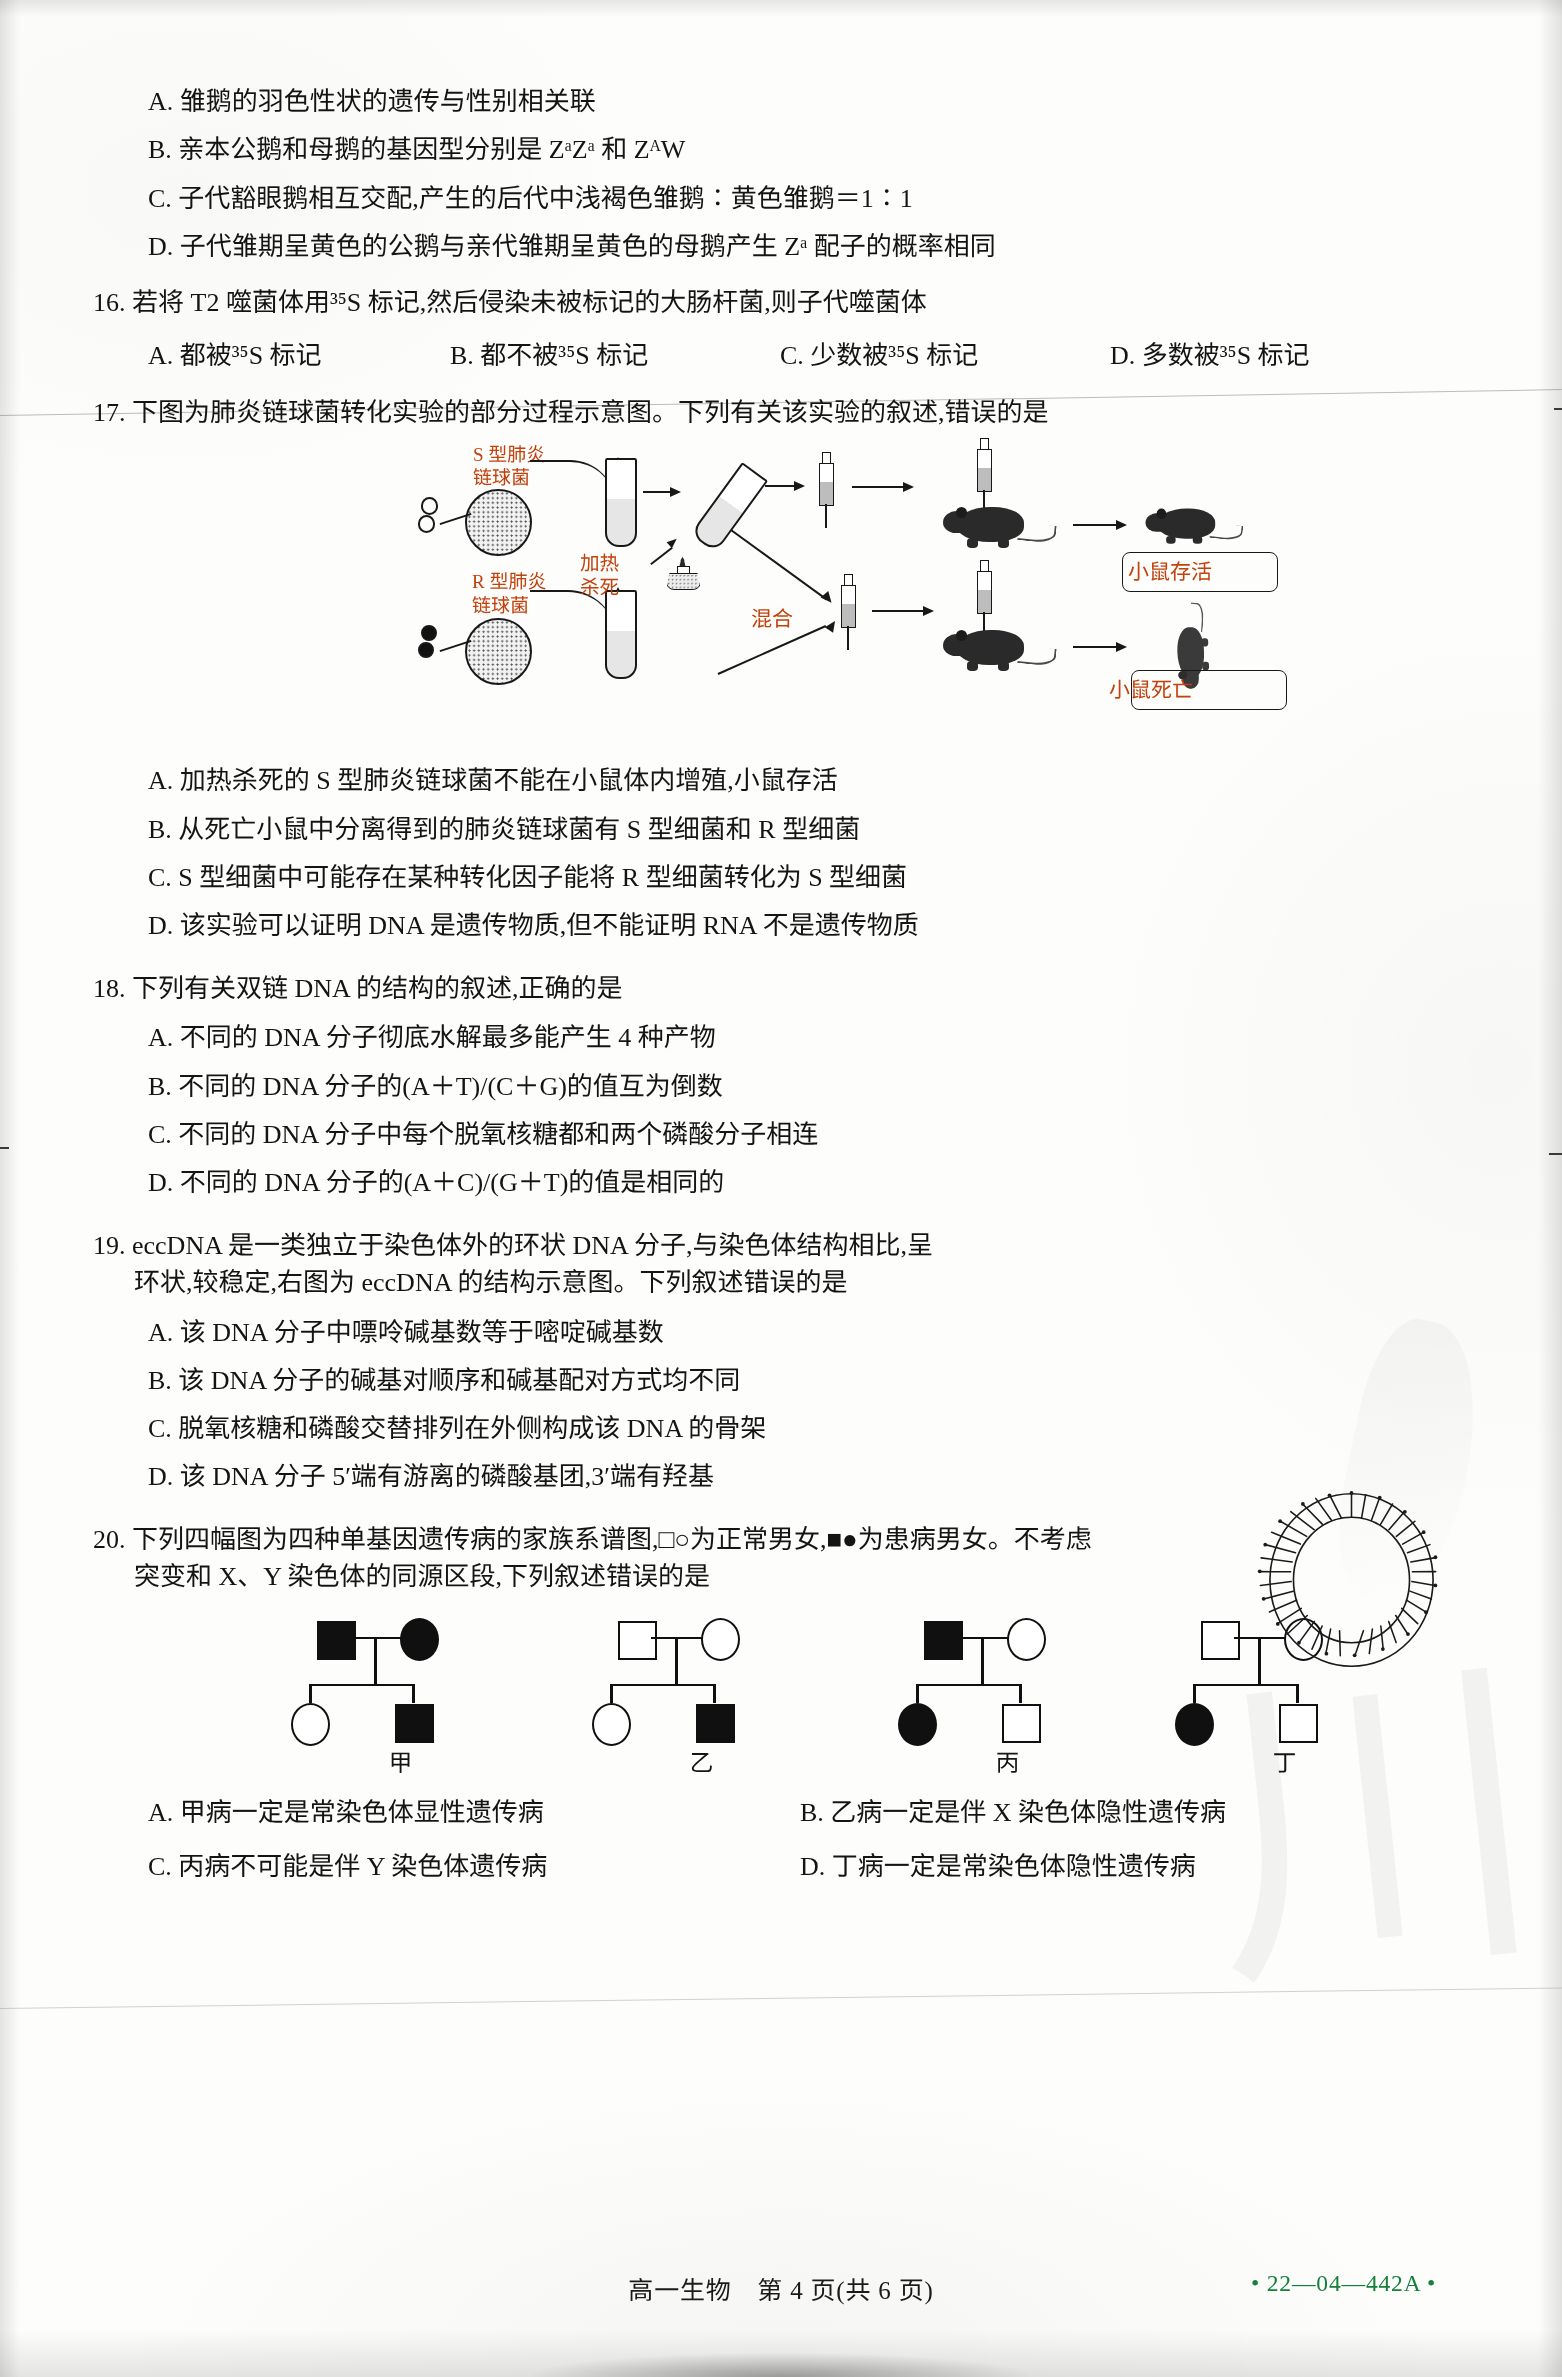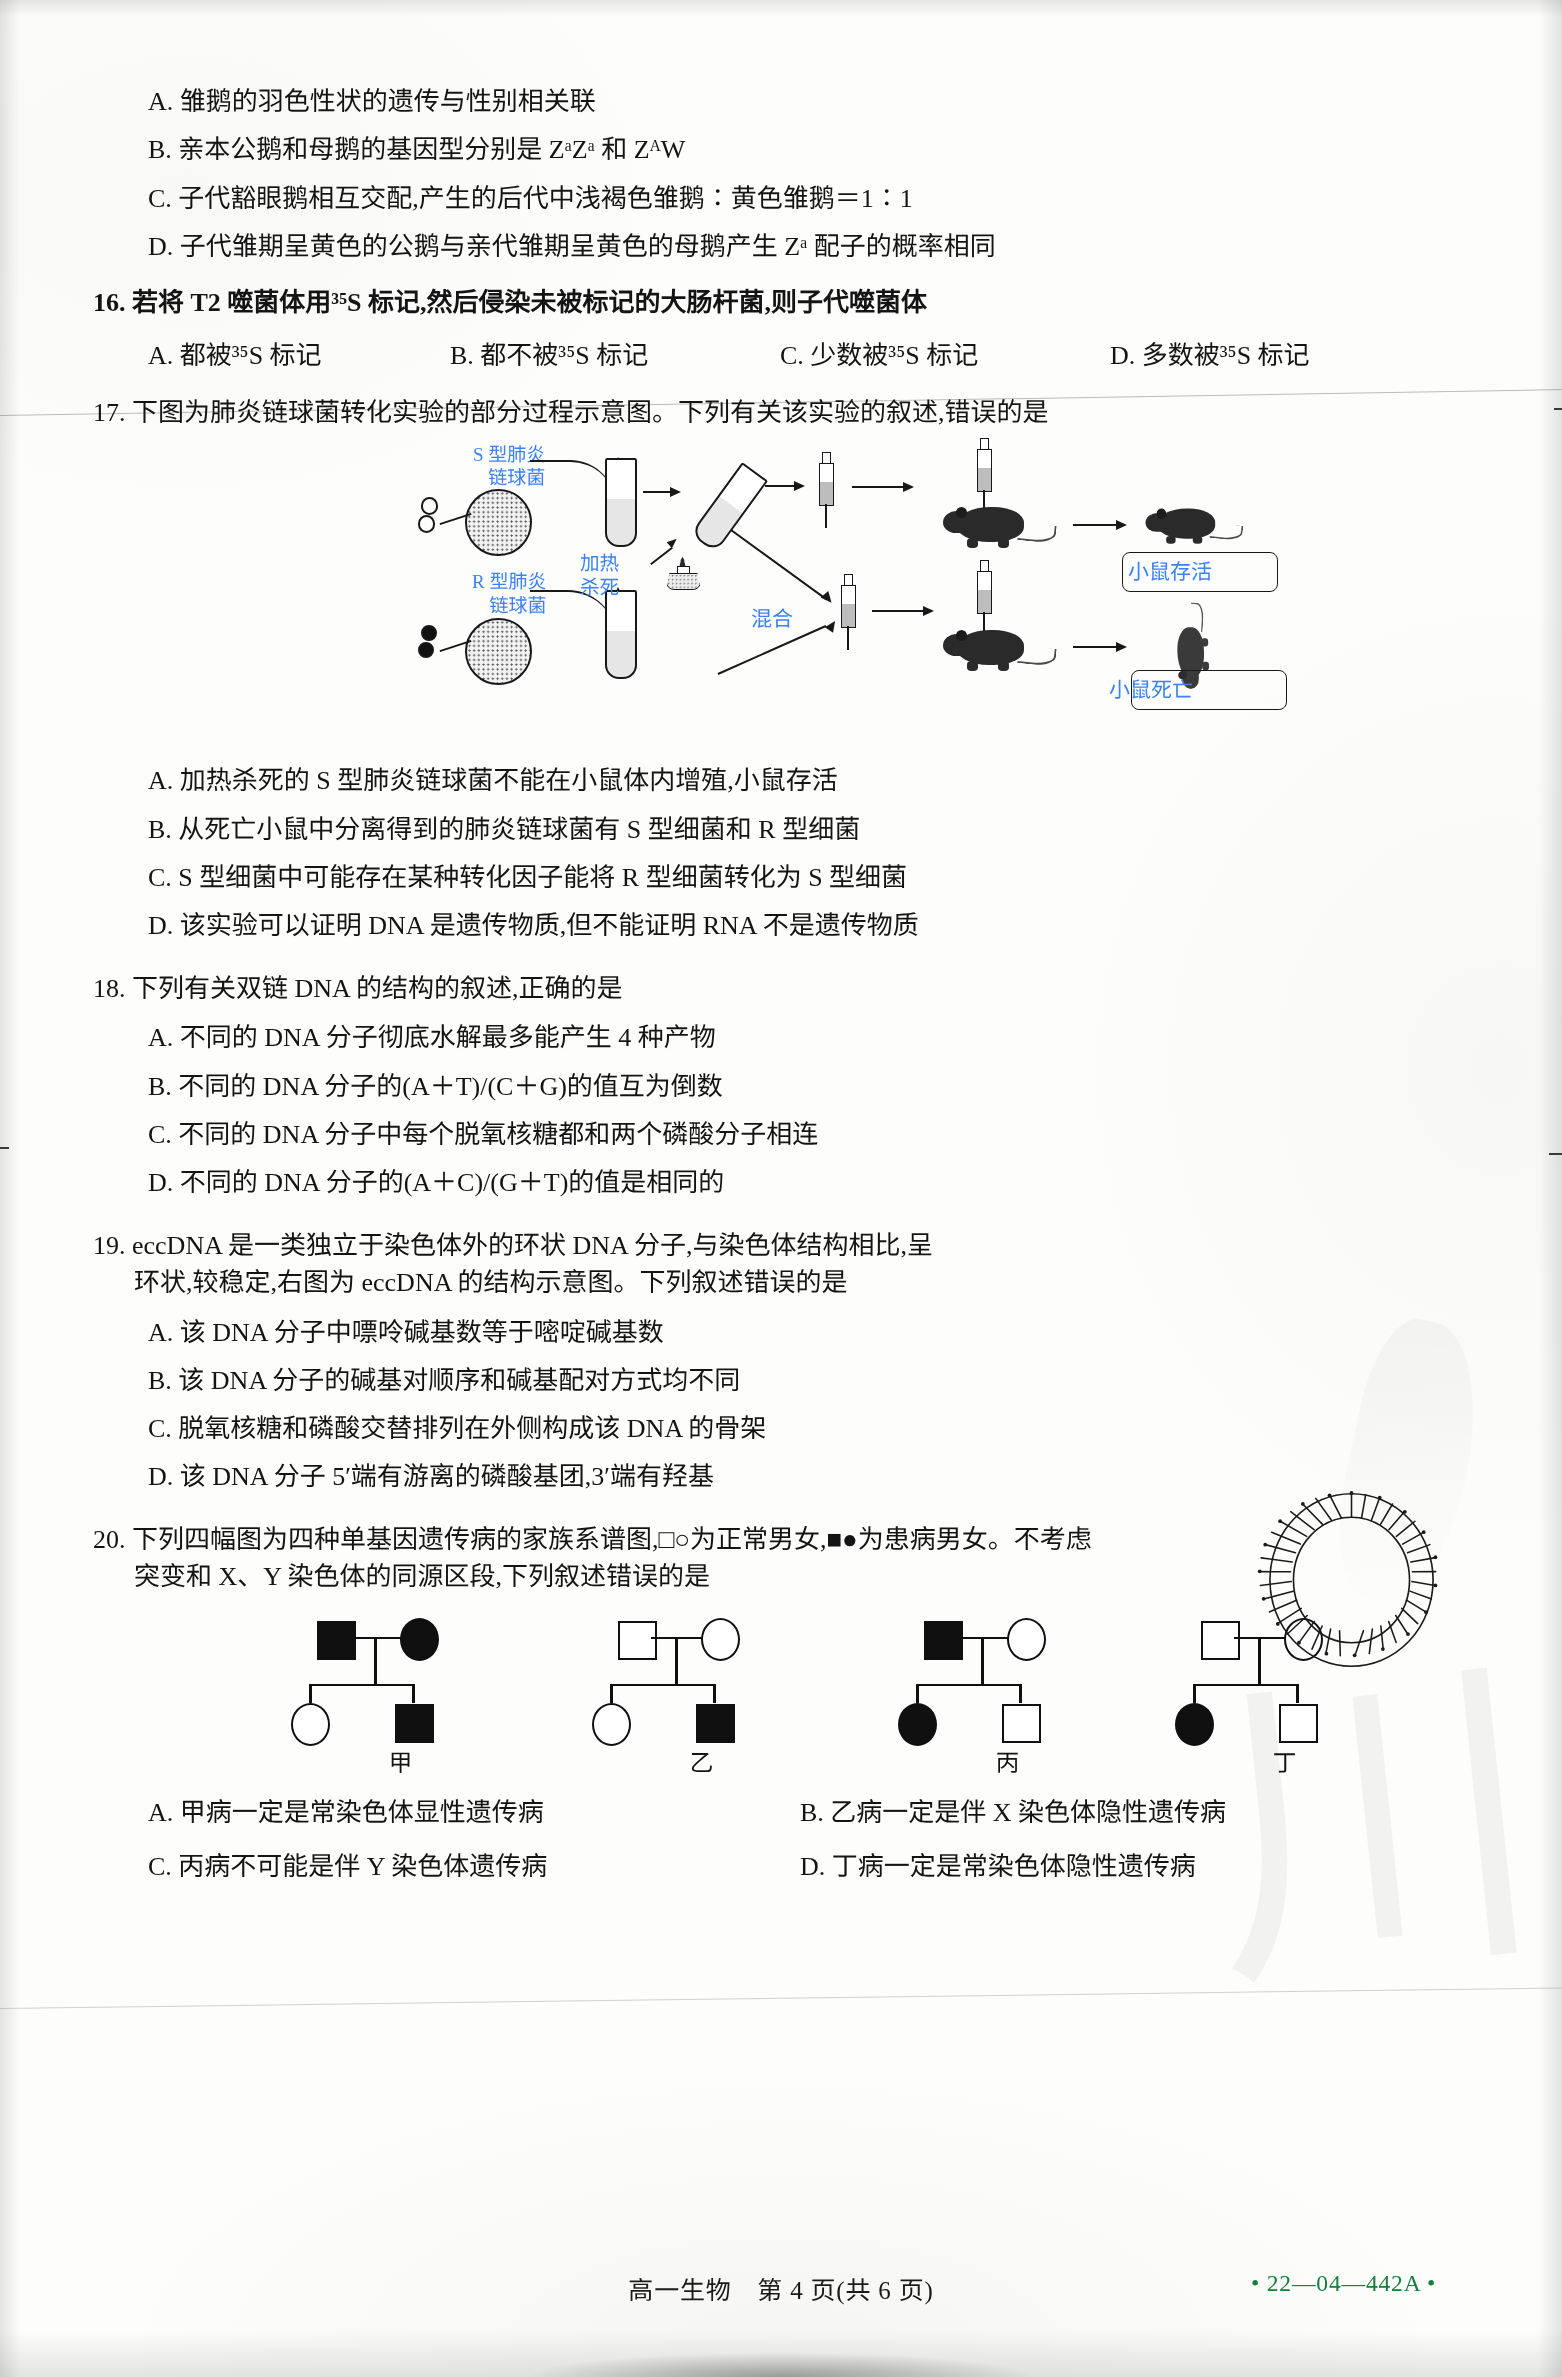--- a/index.html
+++ b/index.html
@@ -100,23 +100,22 @@
   .fig17 {
     position: relative;
     width: 100%;
     height: 314px;
     margin-top: 4.7px;
   }
   .fig-label {
     position: absolute;
     font-size: 19px;
     line-height: 1.22;
-    color: #3b82f6;
+    color: #c2410c;
     white-space: nowrap;
-    text-align: right;
   }
   .bact-circle {
     position: absolute;
     border: 2px solid #181818;
     border-radius: 50%;
     background:
       radial-gradient(circle at 2.4px 2.4px, #555 0.8px, rgba(0,0,0,0) 1.3px) 0 0/4.7px 4.7px,
       #f2f2f2;
   }
   .minidot {
@@ -329,21 +328,21 @@
   <div class="content">
 
     <div style="height:71px"></div>
     <div>
       <div class="opt">A. 雏鹅的羽色性状的遗传与性别相关联</div>
       <div class="opt">B. 亲本公鹅和母鹅的基因型分别是 ZᵃZᵃ 和 ZᴬW</div>
       <div class="opt">C. 子代豁眼鹅相互交配,产生的后代中浅褐色雏鹅∶黄色雏鹅＝1∶1</div>
       <div class="opt">D. 子代雏期呈黄色的公鹅与亲代雏期呈黄色的母鹅产生 Zᵃ 配子的概率相同</div>
     </div>
 
-    <div class="q" style="margin-top:20.4px;font-weight:bold;">
+    <div class="q" style="margin-top:20.4px;">
       <span>16.</span>
       <span>若将 T2 噬菌体用³⁵S 标记,然后侵染未被标记的大肠杆菌,则子代噬菌体</span>
     </div>
     <div class="opt-row" style="margin-top:12.6px;">
       <span style="width:302px">A. 都被³⁵S 标记</span>
       <span style="width:330px">B. 都不被³⁵S 标记</span>
       <span style="width:330px">C. 少数被³⁵S 标记</span>
       <span>D. 多数被³⁵S 标记</span>
     </div>
 

